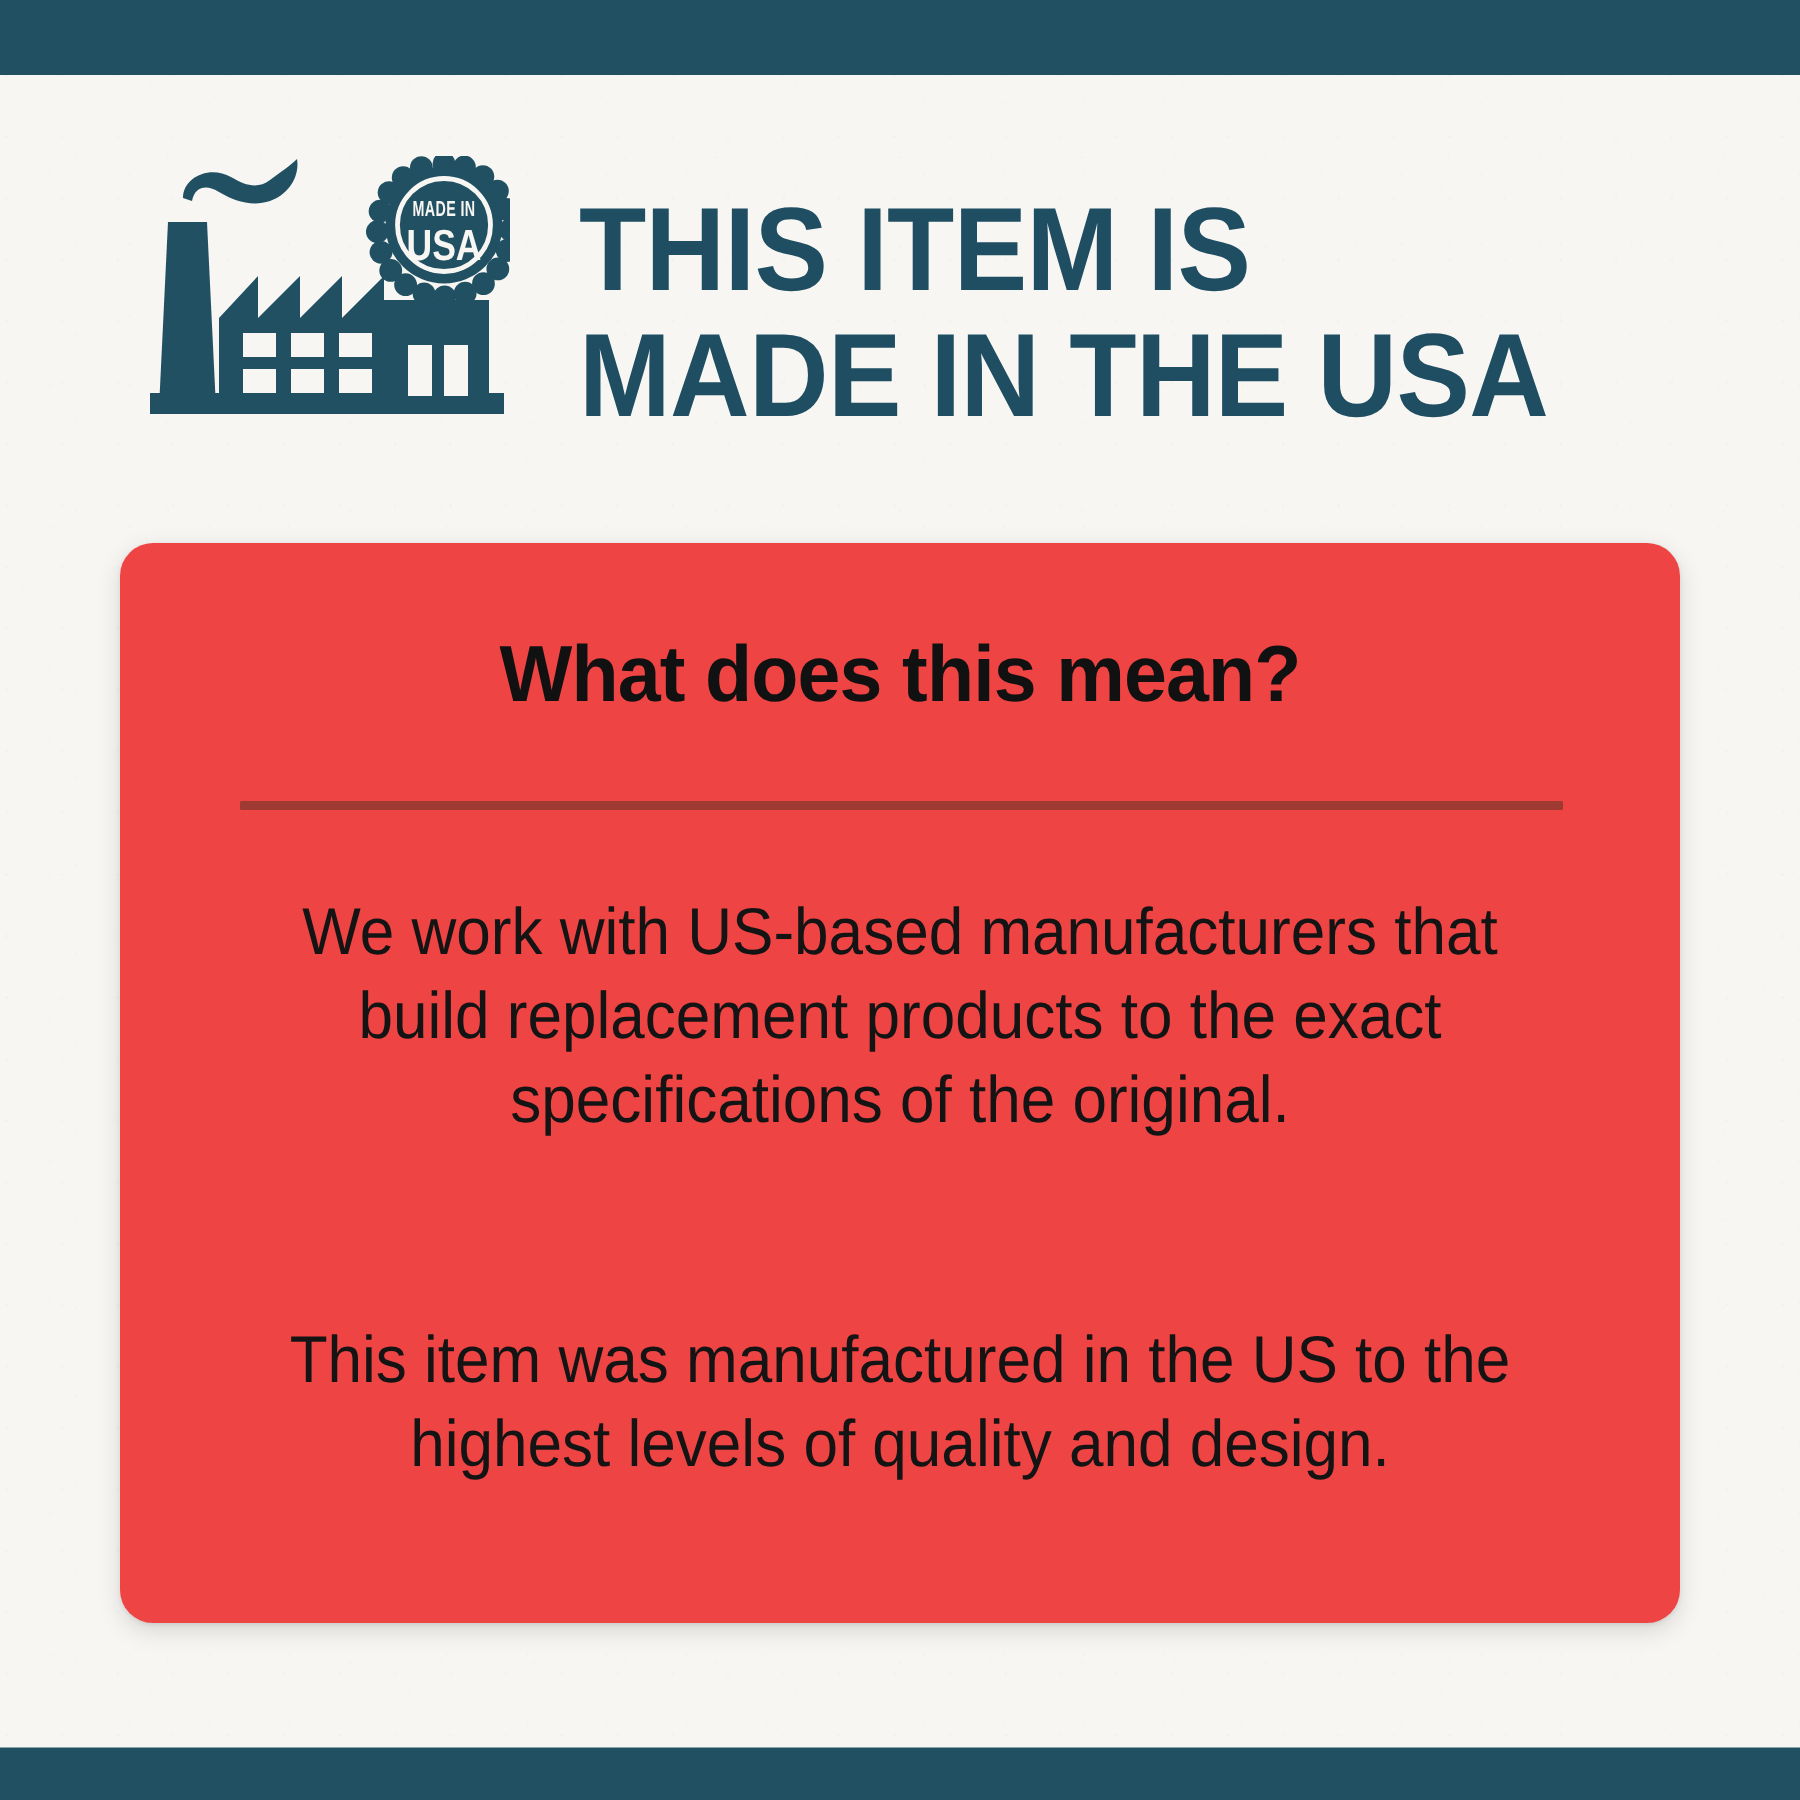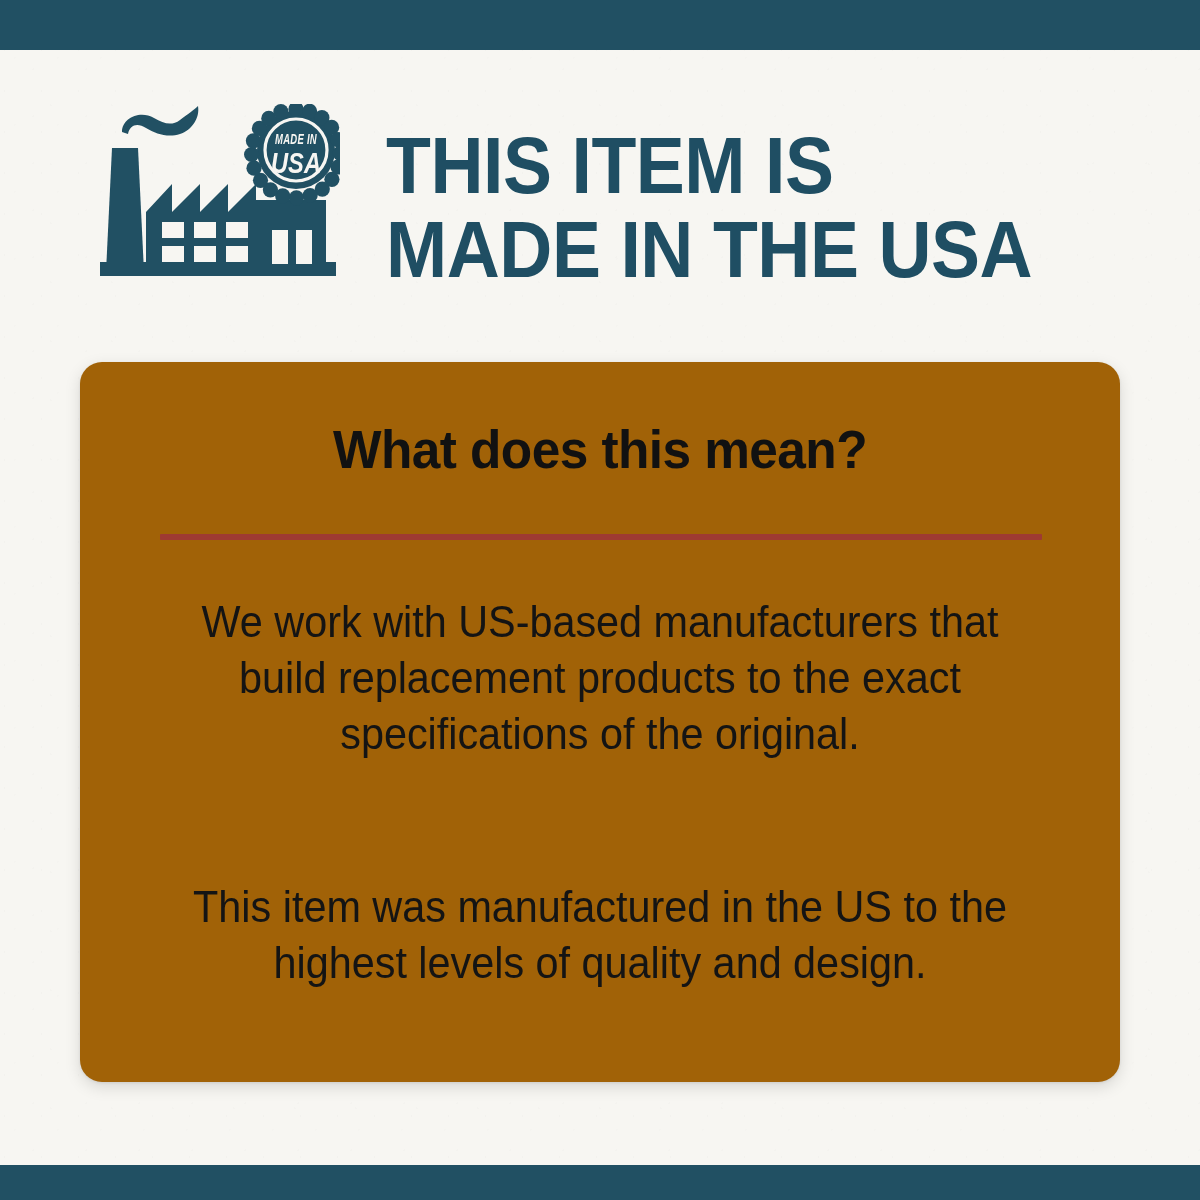--- a/index.html
+++ b/index.html
@@ -50,21 +50,20 @@
     width: 1200px;
     height: 200px;
   }
 
   #factory-logo {
     position: absolute;
     left: 100px;
     top: 8px;
     width: 240px;
     height: 180px;
-    font-style: italic;
   }
 
   #title-block {
     position: absolute;
     left: 386px;
     top: 4px;
     width: 790px;
     margin-top: 24px;
   }
   .title-line {
@@ -80,21 +79,21 @@
   }
   #title-line-2 { text-align: left; }
 
   
   #info-card {
     position: absolute;
     left: 80px;
     top: 362px;
     width: 1040px;
     height: 720px;
-    background: #a16207;
+    background: #ef4444;
     border-radius: 22px;
     box-shadow: 0 5px 16px rgba(0,0,0,0.13), 0 1px 3px rgba(0,0,0,0.08);
   }
 
   #card-heading {
     position: absolute;
     left: 0;
     top: 58px;
     width: 1040px;
     text-align: center;

